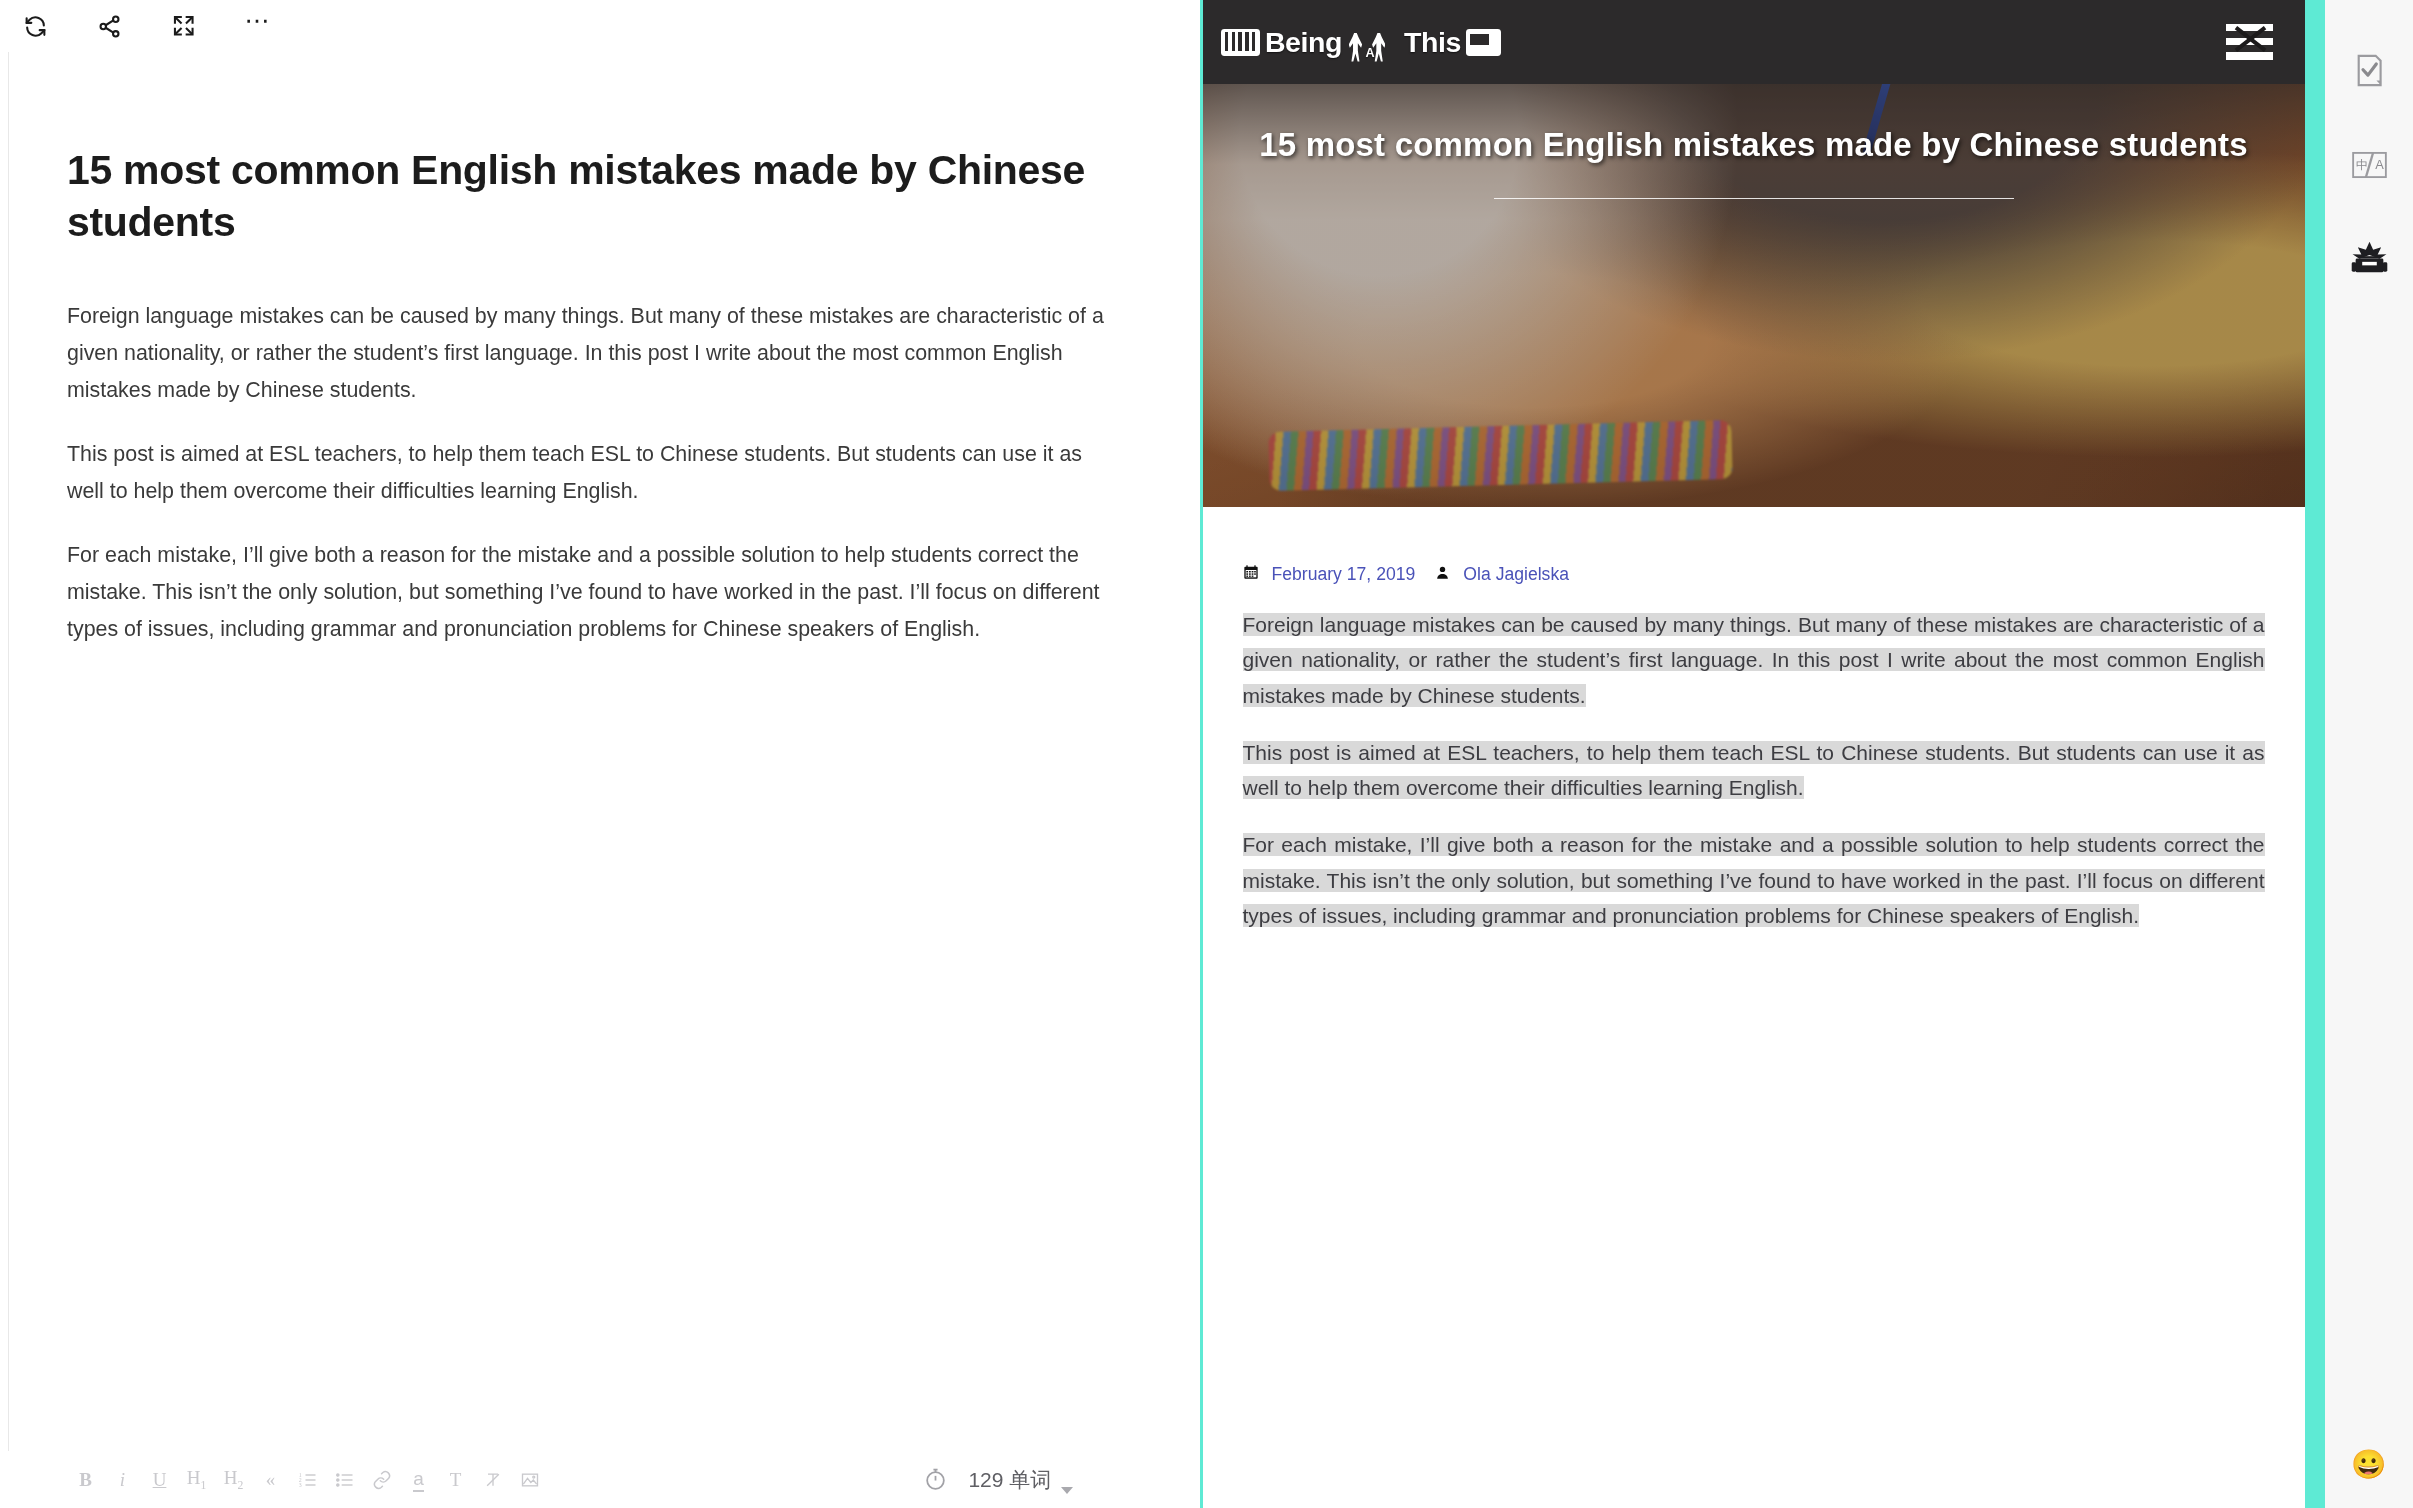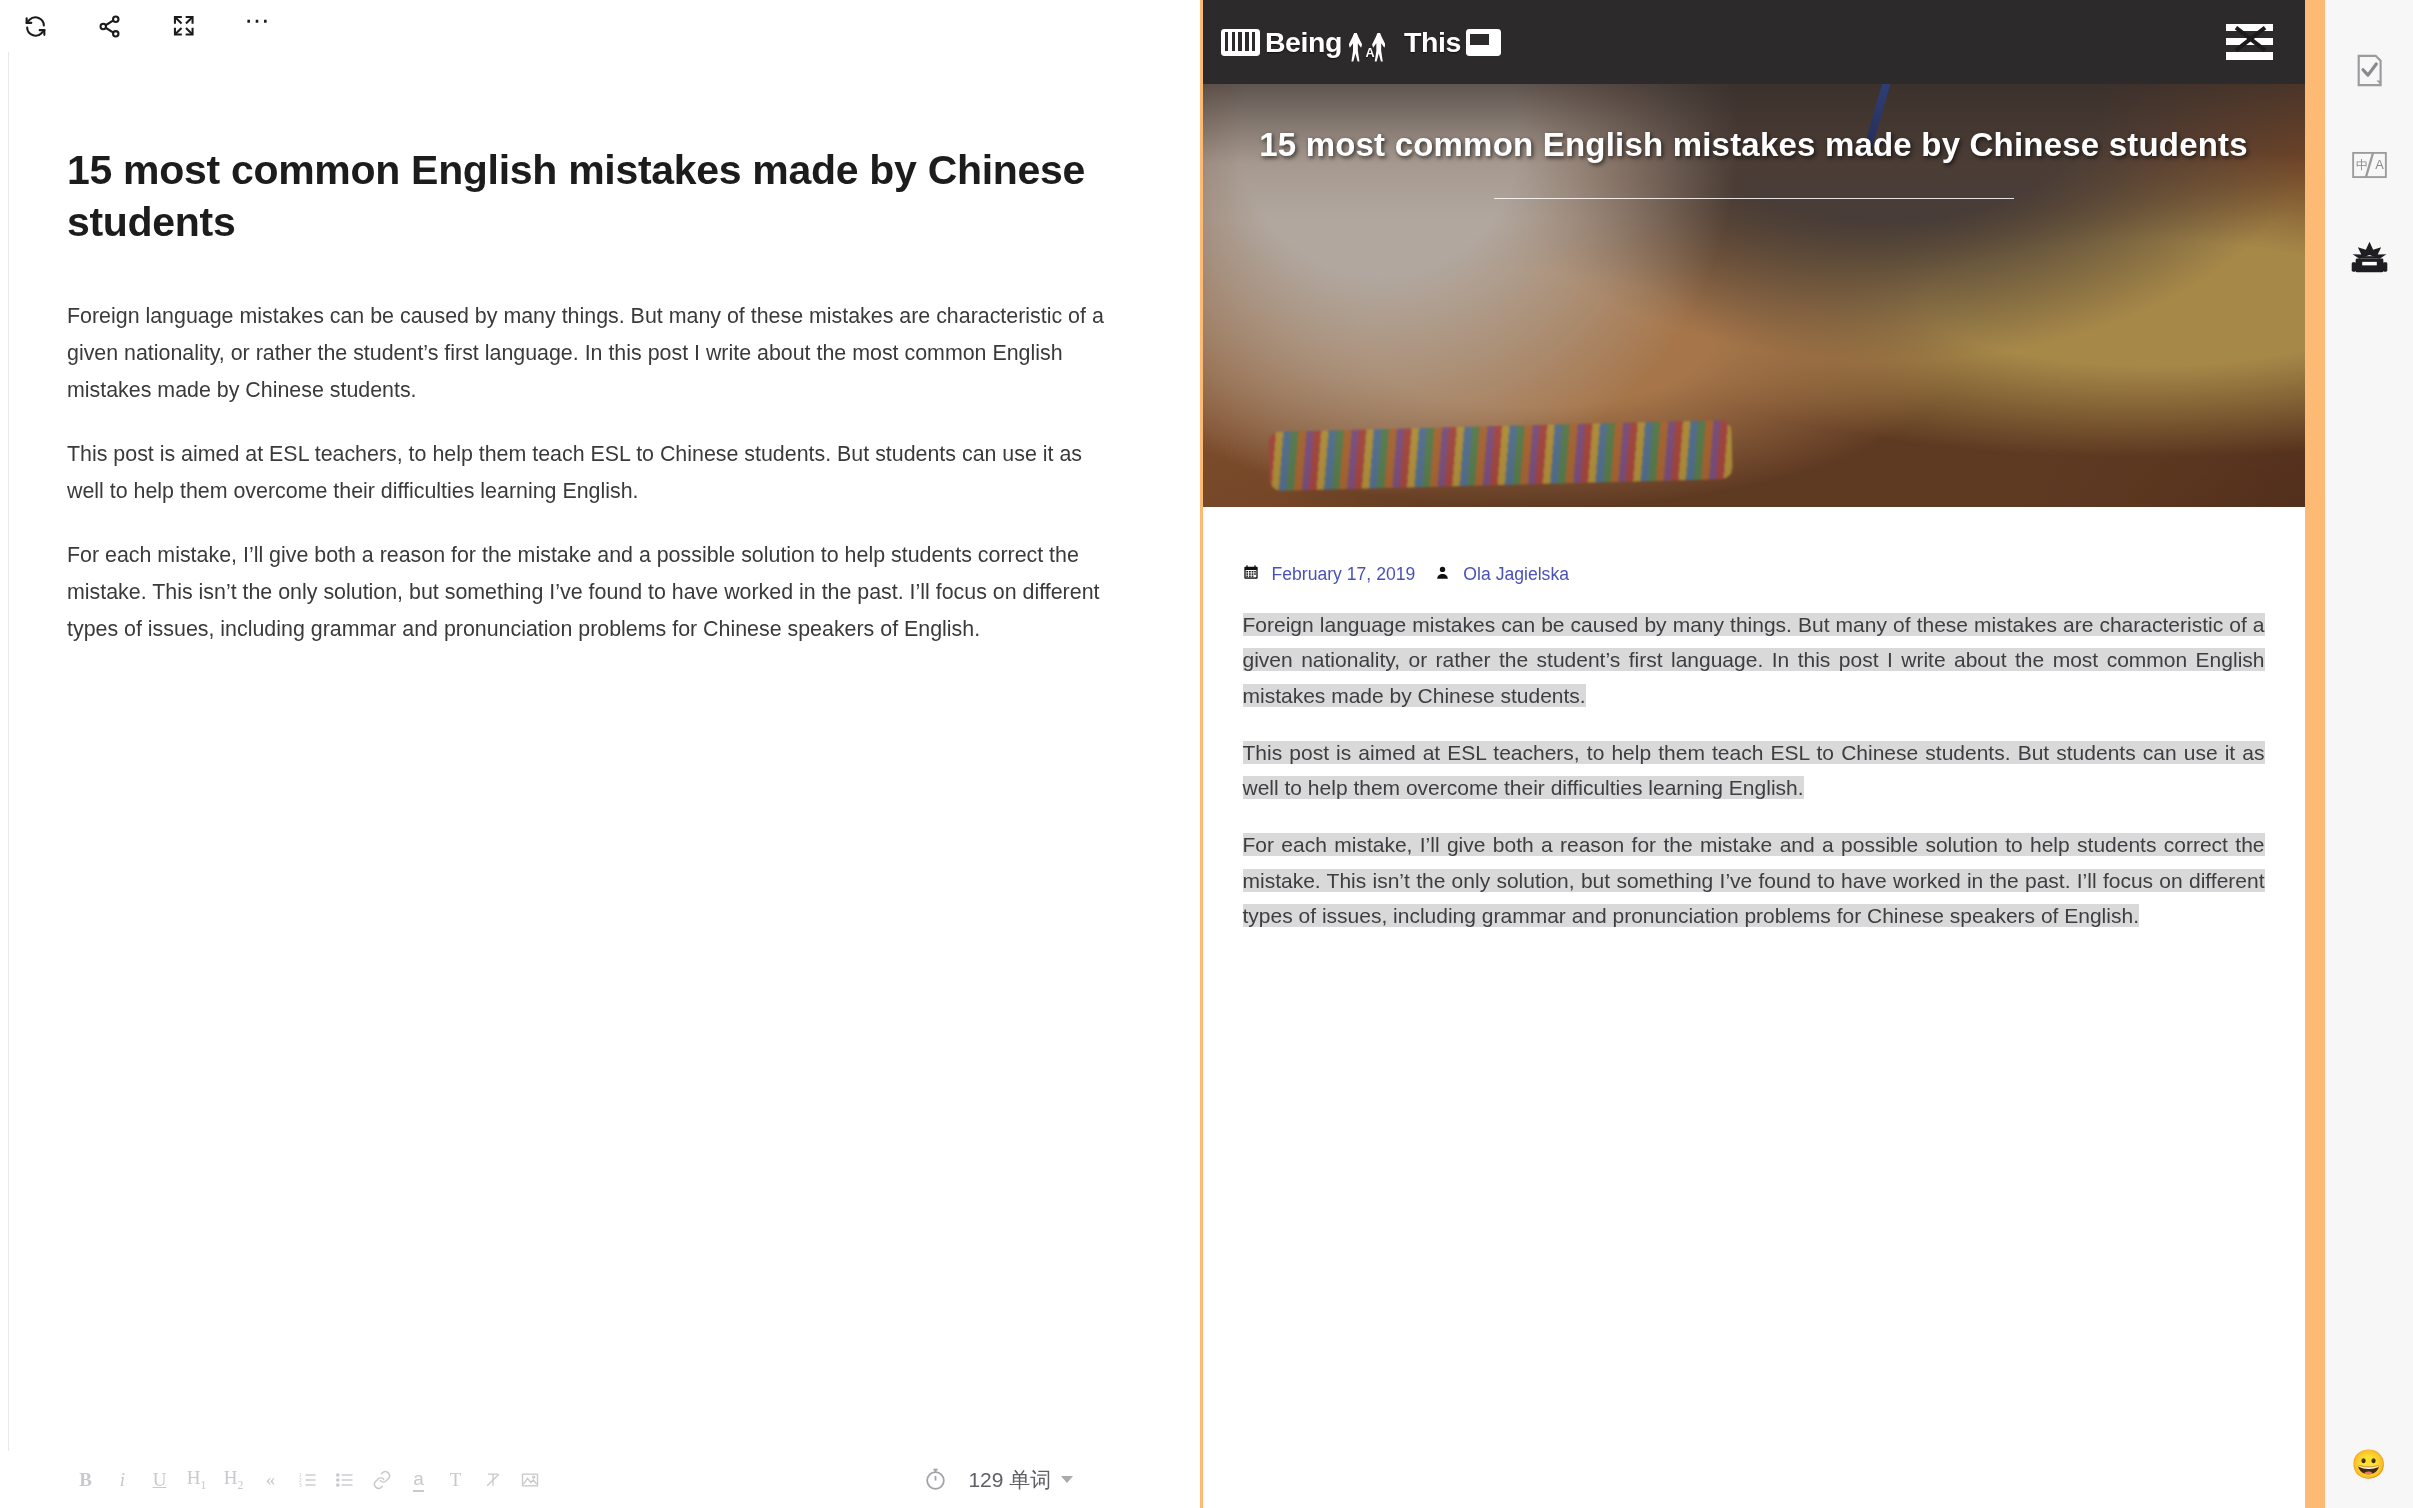--- a/index.html
+++ b/index.html
@@ -74,36 +74,36 @@
   .fmt-btn.sans { font-family: "Liberation Sans", sans-serif; }
   .fmt-btn svg { display: block; }
   .fmt-sub { font-size: 11.7px; vertical-align: sub; }
   .editor-status {
     position: absolute; left: 920px; bottom: 0;
     height: 57px; display: flex; align-items: center; gap: 18.4px;
     color: #9a9a9f;
   }
   .word-count {
     font-size: 21px; color: #5f5f64;
-    display: flex; align-items: center; gap: 10px;
+    display: flex; align-items: flex-end; gap: 10px;
     cursor: pointer;
   }
   .caret-down {
     width: 0; height: 0;
     border-left: 6.7px solid transparent;
     border-right: 6.7px solid transparent;
     border-top: 7.5px solid #a9a9ae;
   }
 
   
   .preview-pane {
     position: relative;
     width: 1125px; height: 1508px;
     flex: 0 0 1125px;
-    background: #fdba74;
+    background: #5eead4;
     overflow: hidden;
   }
   .site-wrap {
     position: absolute; left: 2.5px; top: 0;
     width: 1102px; height: 1508px;
     background: #ffffff;
   }
   .site-header {
     position: relative;
     width: 100%; height: 84px;

